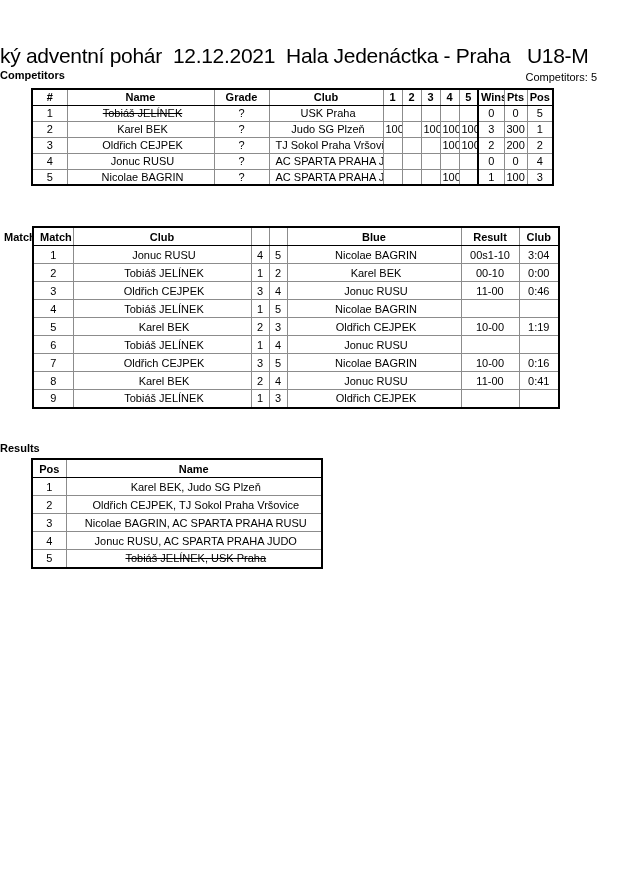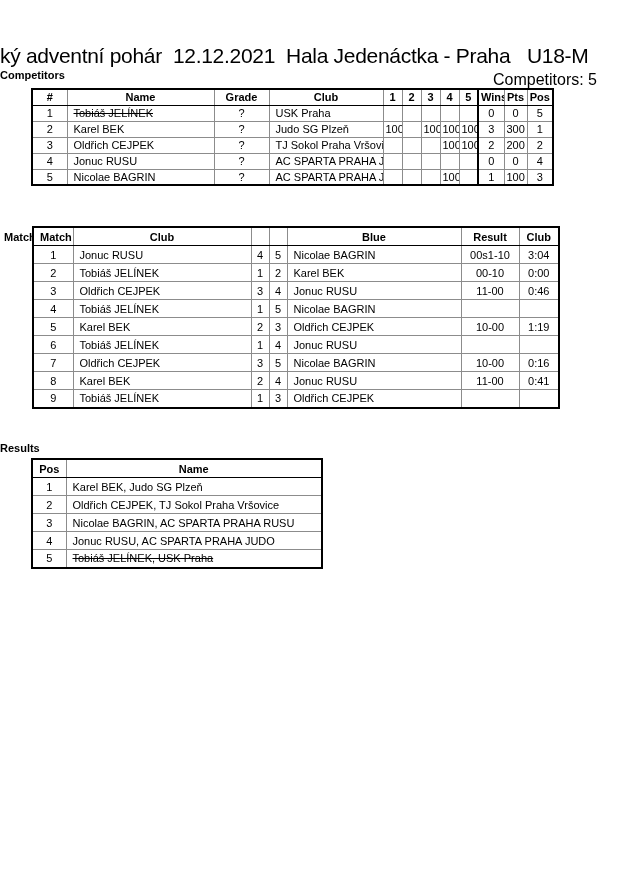--- a/index.html
+++ b/index.html
@@ -11,33 +11,33 @@
     position:absolute;top:44px;left:0;font-size:21px;font-weight:normal;
     white-space:pre;letter-spacing:-0.3px;
   }
   .section-title{
     position:absolute;font-size:11px;font-weight:bold;
   }
   .competitors-title{top:69px;left:0;width:478px;}
   .matches-title{top:207px;left:4px;width:594px;margin-top:24px;}
   .results-title{top:442px;left:0;width:344px;}
   .competitors-count{
-    position:absolute;top:71px;right:33px;font-size:16px;
+    position:absolute;top:71px;right:33px;font-size:11px;
   }
   table{
     position:absolute;border-collapse:collapse;table-layout:fixed;
     border:2px solid #000;background:#fff;
   }
   td,th{
     border:1px solid #8c8c8c;font-size:11px;padding:0 2px;
     white-space:nowrap;overflow:hidden;vertical-align:middle;
   }
   th{font-weight:bold;border-bottom:1px solid #000;text-align:center;}
   .ctr{text-align:center;}
-  .left{text-align:left;padding-left:6px;}
+  .left{text-align:center;padding-left:6px;}
   .struck{text-decoration:line-through;}
   .wins-col{border-left:2px solid #000;}
   #competitors-table{left:31px;top:88px;width:523px;}
   #competitors-table tr{height:16px;}
   #matches-table{left:32px;top:226px;width:526px;}
   #matches-table tr{height:18px;}
   #matches-table th{height:17px;}
   #results-table{left:31px;top:458px;width:290px;}
   #results-table tr{height:18px;}
   #results-table th{height:17px;}

